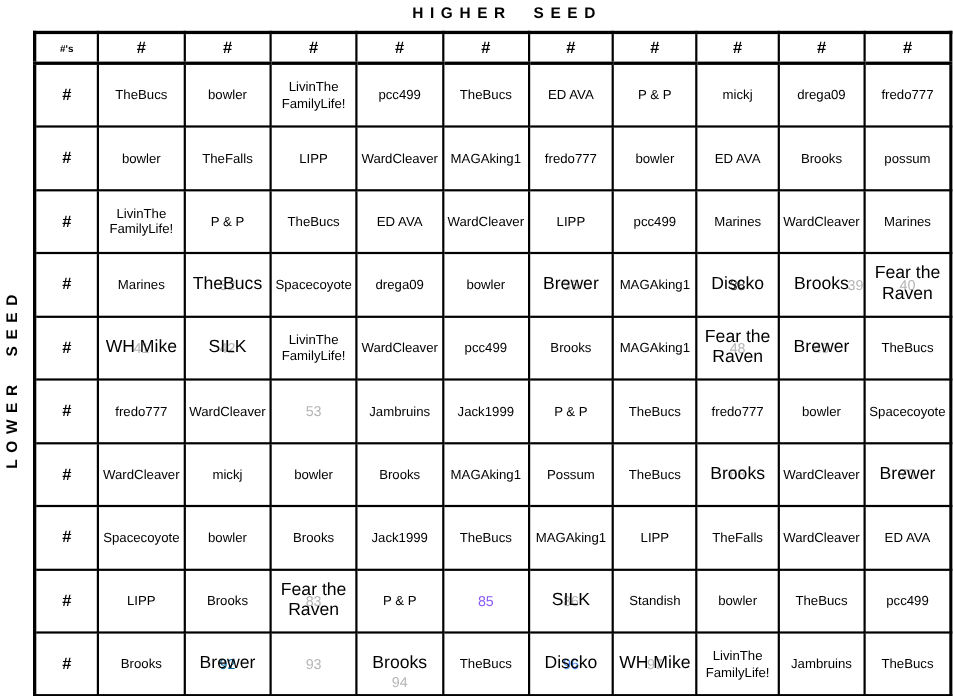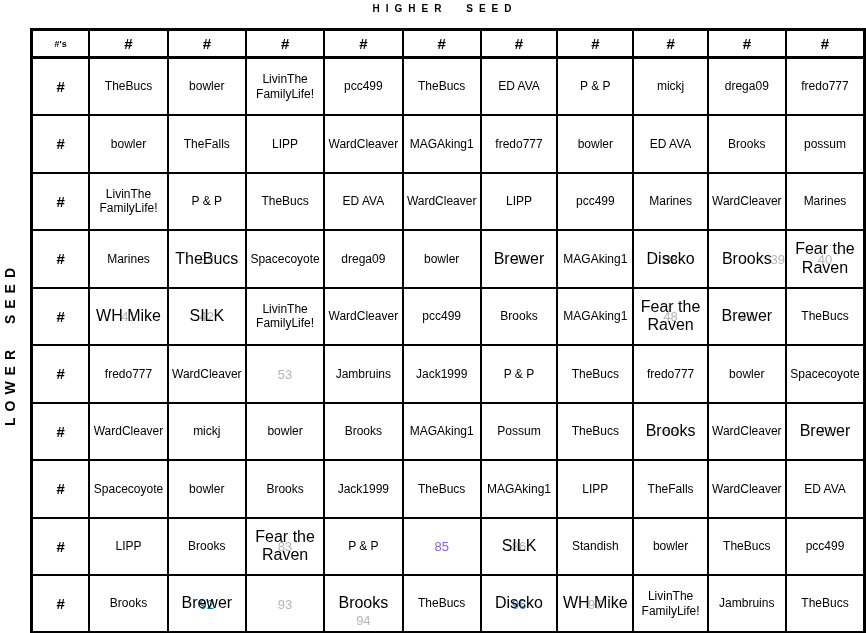--- a/index.html
+++ b/index.html
@@ -1,22 +1,22 @@
 <!DOCTYPE html>
 <html><head>
 <meta charset="utf-8">
 <style>
   * { margin:0; padding:0; box-sizing:border-box; }
   html,body { width:866px; height:633px; overflow:hidden; background:#fff;
               font-family:"Liberation Sans", sans-serif; color:#000; }
   body { position:relative; }
 
   .top-title {
-    position:absolute; top:3px; left:40px; width:810px;
-    text-align:center; font-weight:bold; font-size:10px;
+    position:absolute; top:3px; left:56px; width:810px;
+    text-align:center; font-weight:bold; font-size:14px;
     letter-spacing:6px; word-spacing:10px; white-space:nowrap;
   }
   .left-title {
     position:absolute; top:344px; left:10px; width:0; height:0;
     white-space:nowrap; font-weight:bold; font-size:14px;
     letter-spacing:6px; word-spacing:10px;
   }
   .left-title span {
     display:inline-block;
     transform:translate(-50%,-50%) rotate(-90deg);

